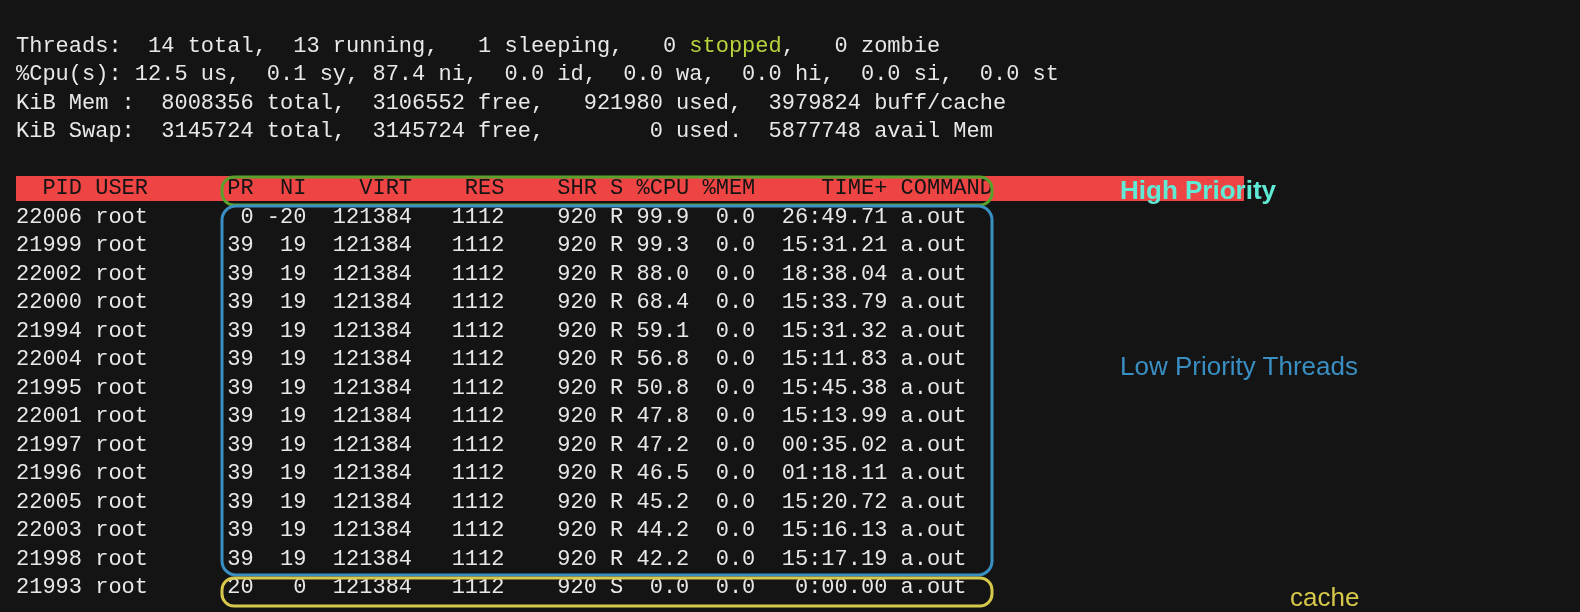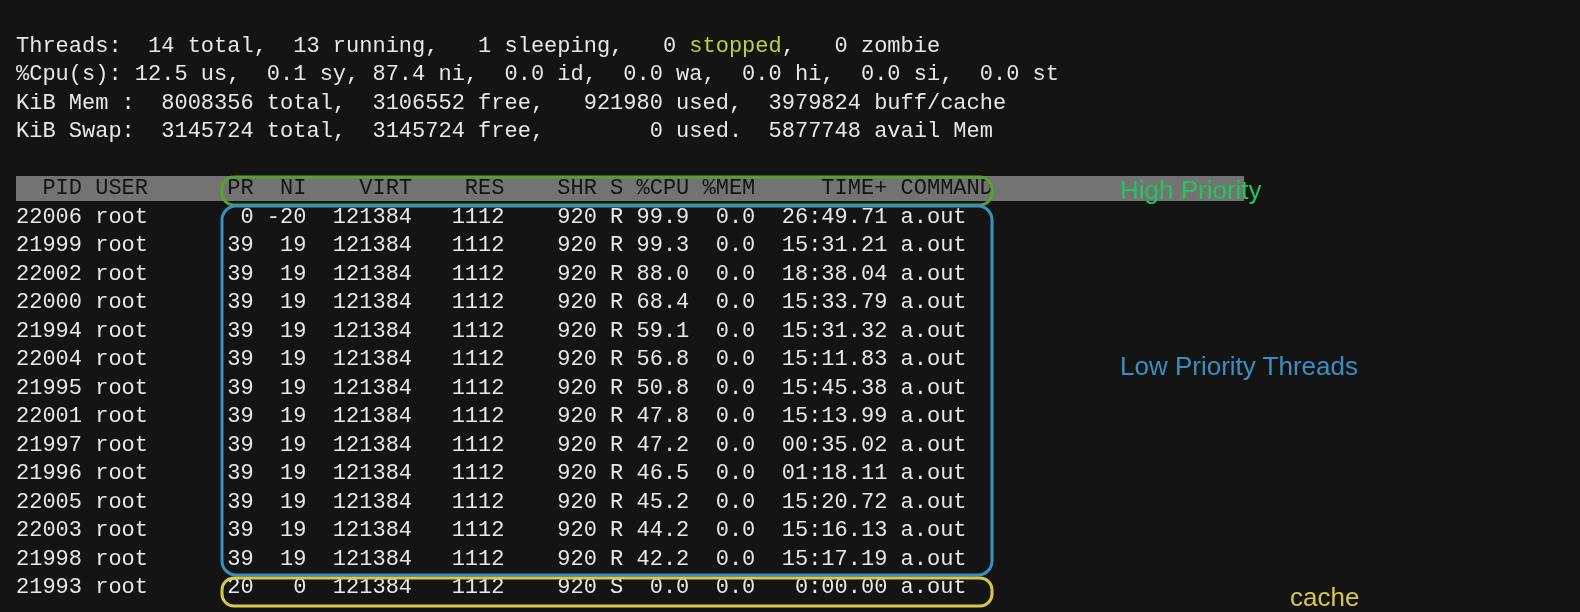--- a/index.html
+++ b/index.html
@@ -16,29 +16,29 @@
     position: relative;
   }
   .terminal {
     position: absolute;
     top: 4px;
     left: 16px;
     white-space: pre;
   }
   .hl-stopped { color: #b8d43c; }
   .header-row {
-    background: #737373;
+    background: #ef4444;
     color: #141414;
   }
   .annot {
     position: absolute;
     font-family: Arial, Helvetica, sans-serif;
     font-size: 26px;
   }
-  .annot-high { color: #22c55e; left: 1120px; top: 176px; }
+  .annot-high { color: #5eead4; left: 1120px; top: 176px; font-weight: bold; }
   .annot-low  { color: #3a8fc2; left: 1120px; top: 352px; }
   .annot-main { color: #d6c84a; left: 1290px; top: 583px; }
   svg.overlay {
     position: absolute;
     left: 0; top: 0;
     width: 1580px; height: 612px;
     pointer-events: none;
   }
 </style>
 </head>

